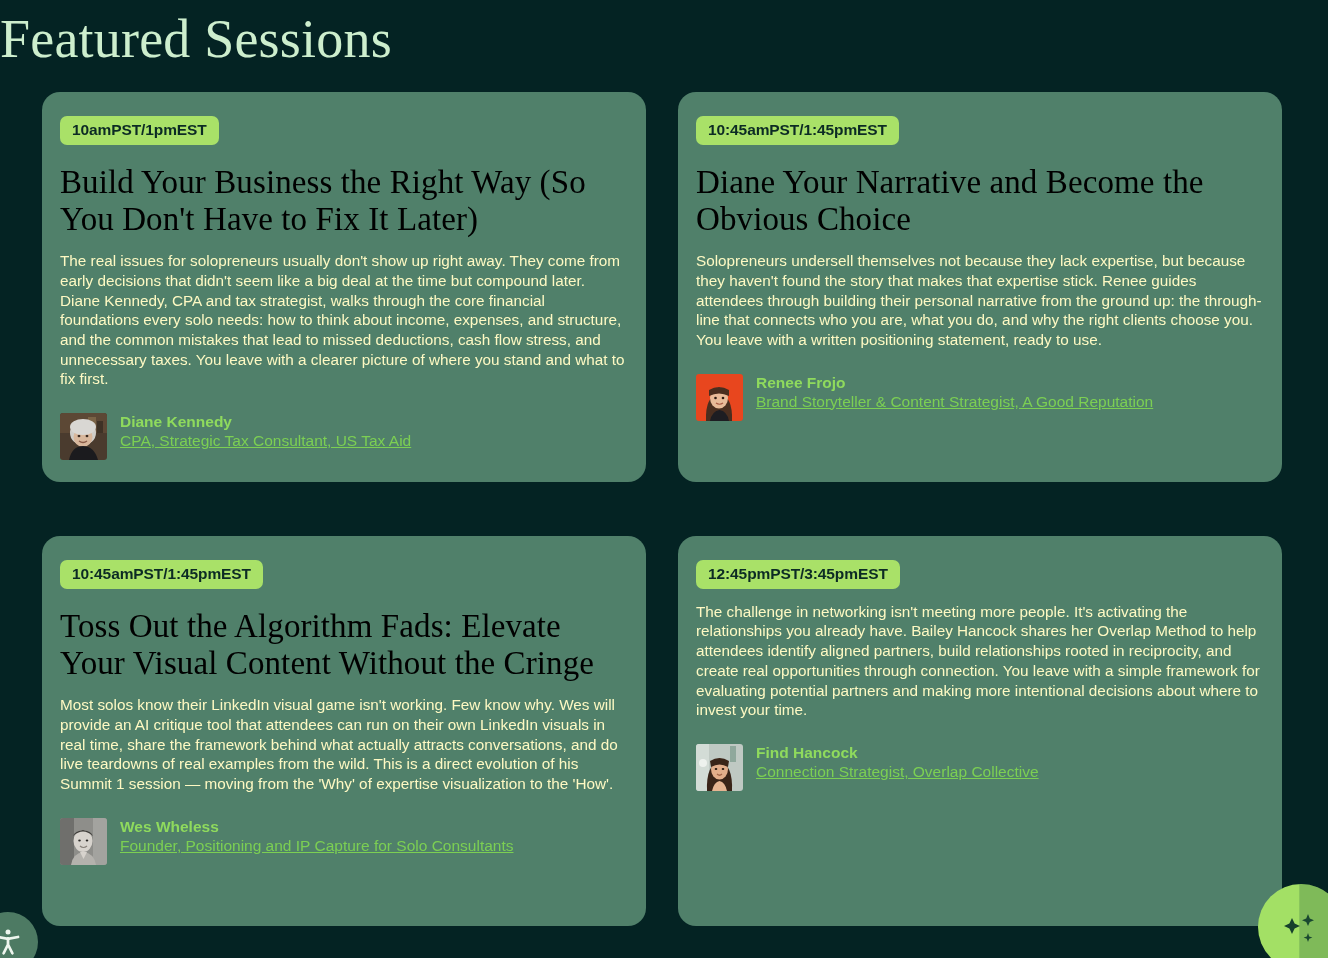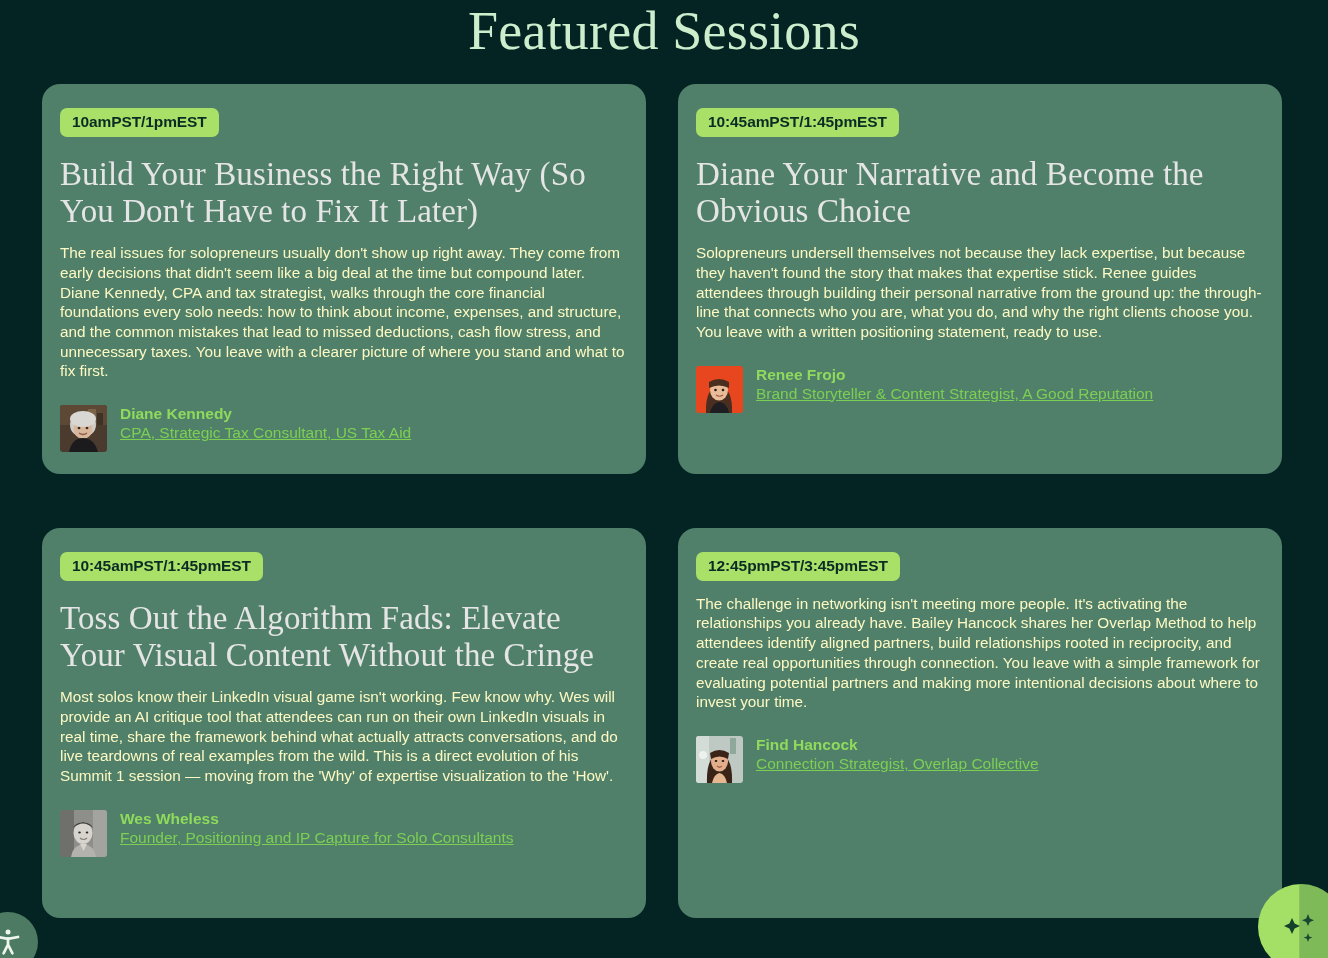--- a/index.html
+++ b/index.html
@@ -10,26 +10,27 @@
     overflow: hidden;
   }
 
   body {
     background: #042323;
     font-family: "Liberation Sans", sans-serif;
     position: relative;
   }
 
   .page-title {
-    text-align: center;
+    text-align: left;
     font-family: "Liberation Serif", serif;
     font-size: 54px;
     font-weight: 400;
     color: #cdeecd;
     letter-spacing: 0.2px;
+    padding-top: 8px;
     line-height: 1.15;
   }
 
   .sessions-grid {
     display: grid;
     grid-template-columns: 604px 604px;
     column-gap: 32px;
     row-gap: 54px;
     padding: 0 42px;
     margin-top: 22px;
@@ -54,21 +55,21 @@
     letter-spacing: -0.1px;
     padding: 6px 12px 7px 12px;
     border-radius: 7px;
     line-height: 1;
   }
 
   .session-title {
     font-family: "Liberation Serif", serif;
     font-size: 33px;
     font-weight: 400;
-    color: #e5e5e5;
+    color: #000000;
     line-height: 1.13;
     margin-top: 19px;
     letter-spacing: 0.1px;
   }
 
   .session-desc {
     font-size: 15.3px;
     color: #fef9c3;
     line-height: 1.29;
     margin-top: 13px;

